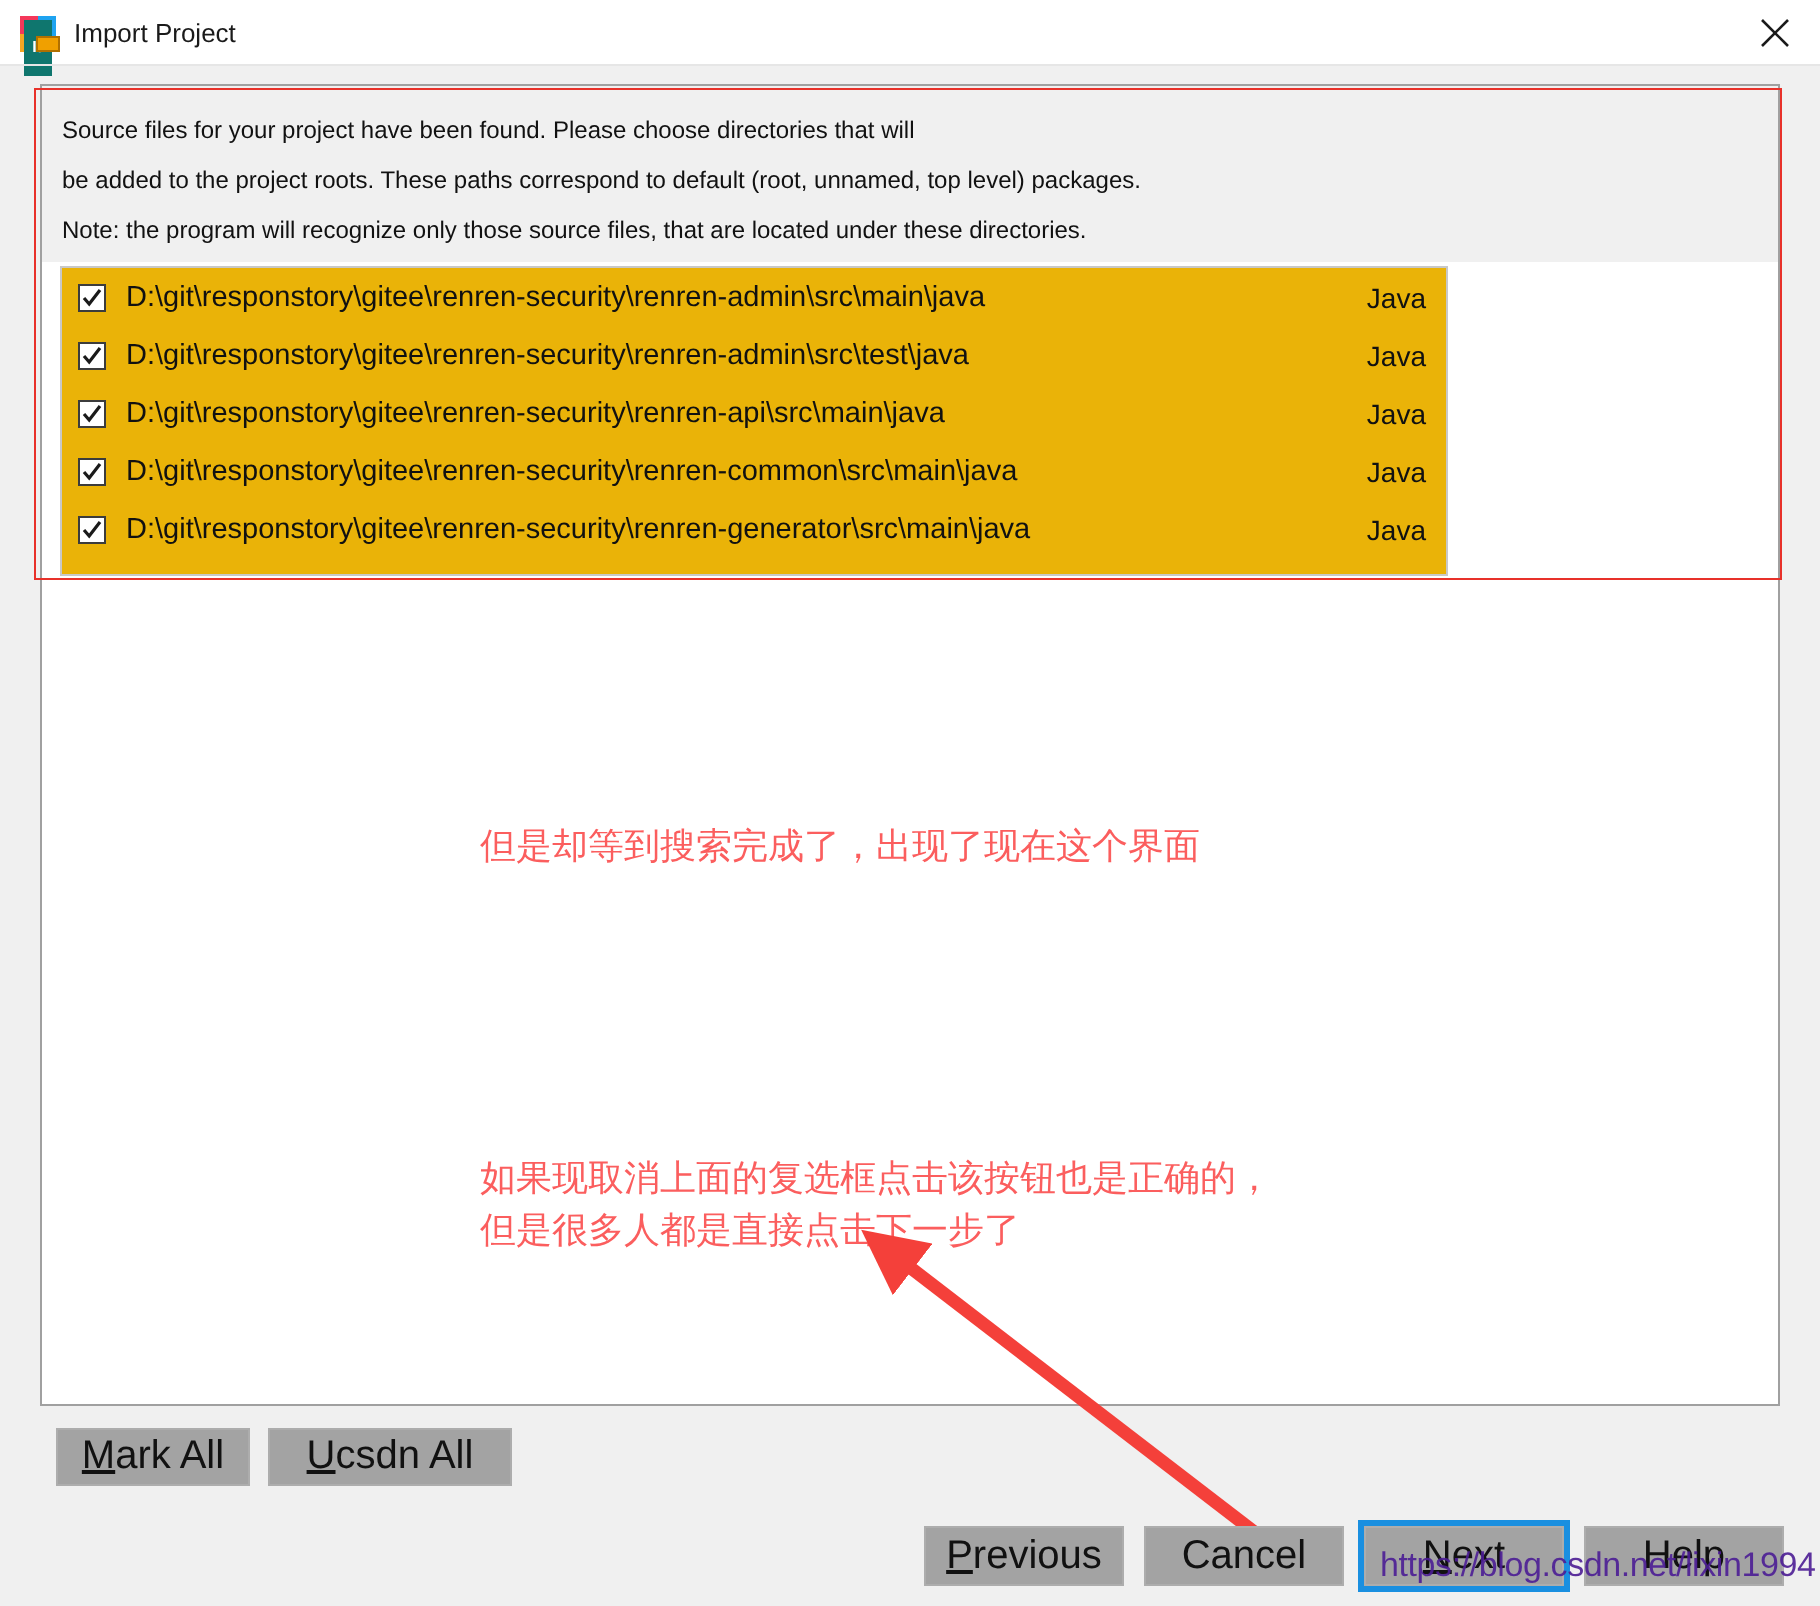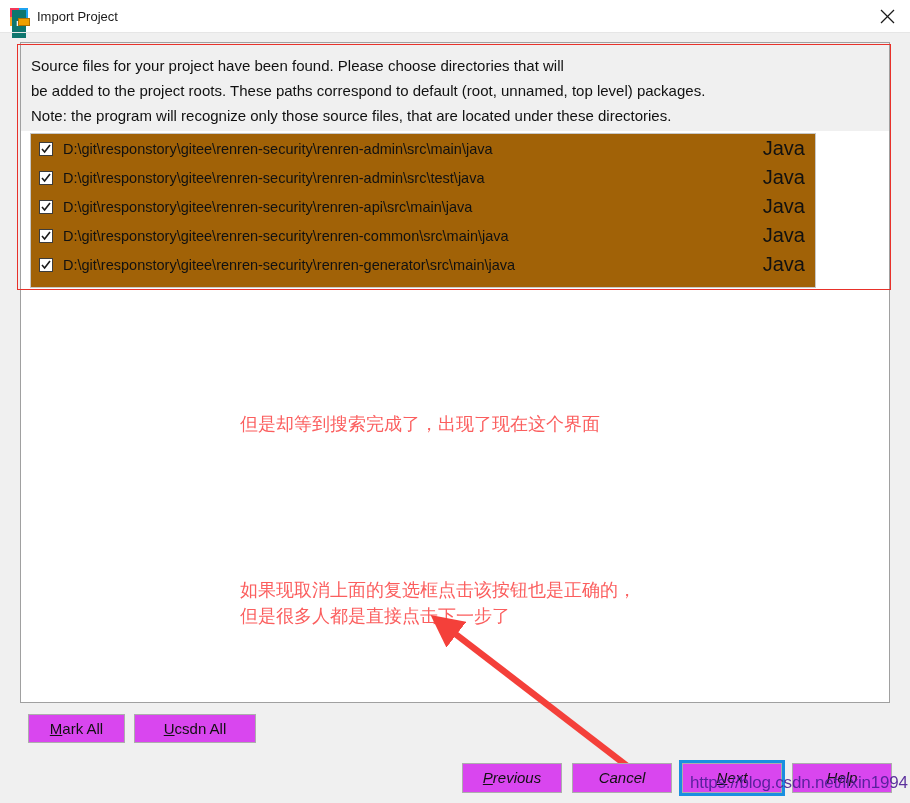--- a/index.html
+++ b/index.html
@@ -74,32 +74,32 @@
 
   
   #description-block {
     position: absolute;
     left: 0; top: 0;
     width: 868px; height: 88px;
     background: #f0f0f0;
     padding: 10px 10px 0 10px;
   }
   #description-block .line {
-    font-size: 15px;
+    font-size: 12px;
     color: #111111;
     line-height: 25px;
     white-space: nowrap;
   }
 
   
   #source-list {
     position: absolute;
     left: 9px; top: 90px;
-    width: 786px; height: 155px;
-    background: #a16207;
+    width: 694px; height: 155px;
+    background: #eab308;
     border: 1px solid #c8c8c8;
     overflow: hidden;
   }
   .list-row {
     height: 29px;
     display: flex;
     align-items: center;
     padding-left: 8px;
     padding-right: 10px;
     cursor: default;
@@ -116,21 +116,21 @@
   .cb svg { position:absolute; left:1px; top:1px; display:block; }
   .row-path {
     flex: 1 1 auto;
     font-size: 14.5px;
     color: #111111;
     white-space: nowrap;
     overflow: hidden;
   }
   .row-type {
     flex: 0 0 auto;
-    font-size: 20px;
+    font-size: 14px;
     color: #111111;
     text-align: right;
     min-width: 44px;
   }
 
   
   #annotation-box {
     position: absolute;
     left: 17px; top: 44px;
     width: 874px; height: 246px;
@@ -158,43 +158,42 @@
     pointer-events: none;
   }
 
   
   #mark-buttons {
     position: absolute;
     left: 28px; top: 714px;
   }
   .btn {
     display: inline-block;
-    background: #d946ef;
+    background: #a3a3a3;
     border: 1px solid #adadad;
     color: #111111;
-    font-size: 15px;
+    font-size: 20px;
     font-family: "Liberation Sans", "DejaVu Sans", sans-serif;
     text-align: center;
     line-height: 27px;
     height: 29px;
     cursor: pointer;
     padding: 0 14px;
     user-select: none;
   }
   .btn u { text-decoration: underline; }
   #btn-mark-all { width: 97px; padding: 0; }
   #btn-unmark-all { width: 122px; padding: 0; margin-left: 9px; }
 
   
   #dialog-buttons {
     position: absolute;
     right: 18px; top: 763px;
     display: flex;
     gap: 10px;
-    font-style: italic;
   }
   #dialog-buttons .btn { width: 100px; padding: 0; height: 30px; line-height: 28px; }
   #btn-next {
     border: 1px solid #adadad;
     outline: 3px solid #1a8fe0;
     outline-offset: 0px;
     position: relative;
   }
 
   

